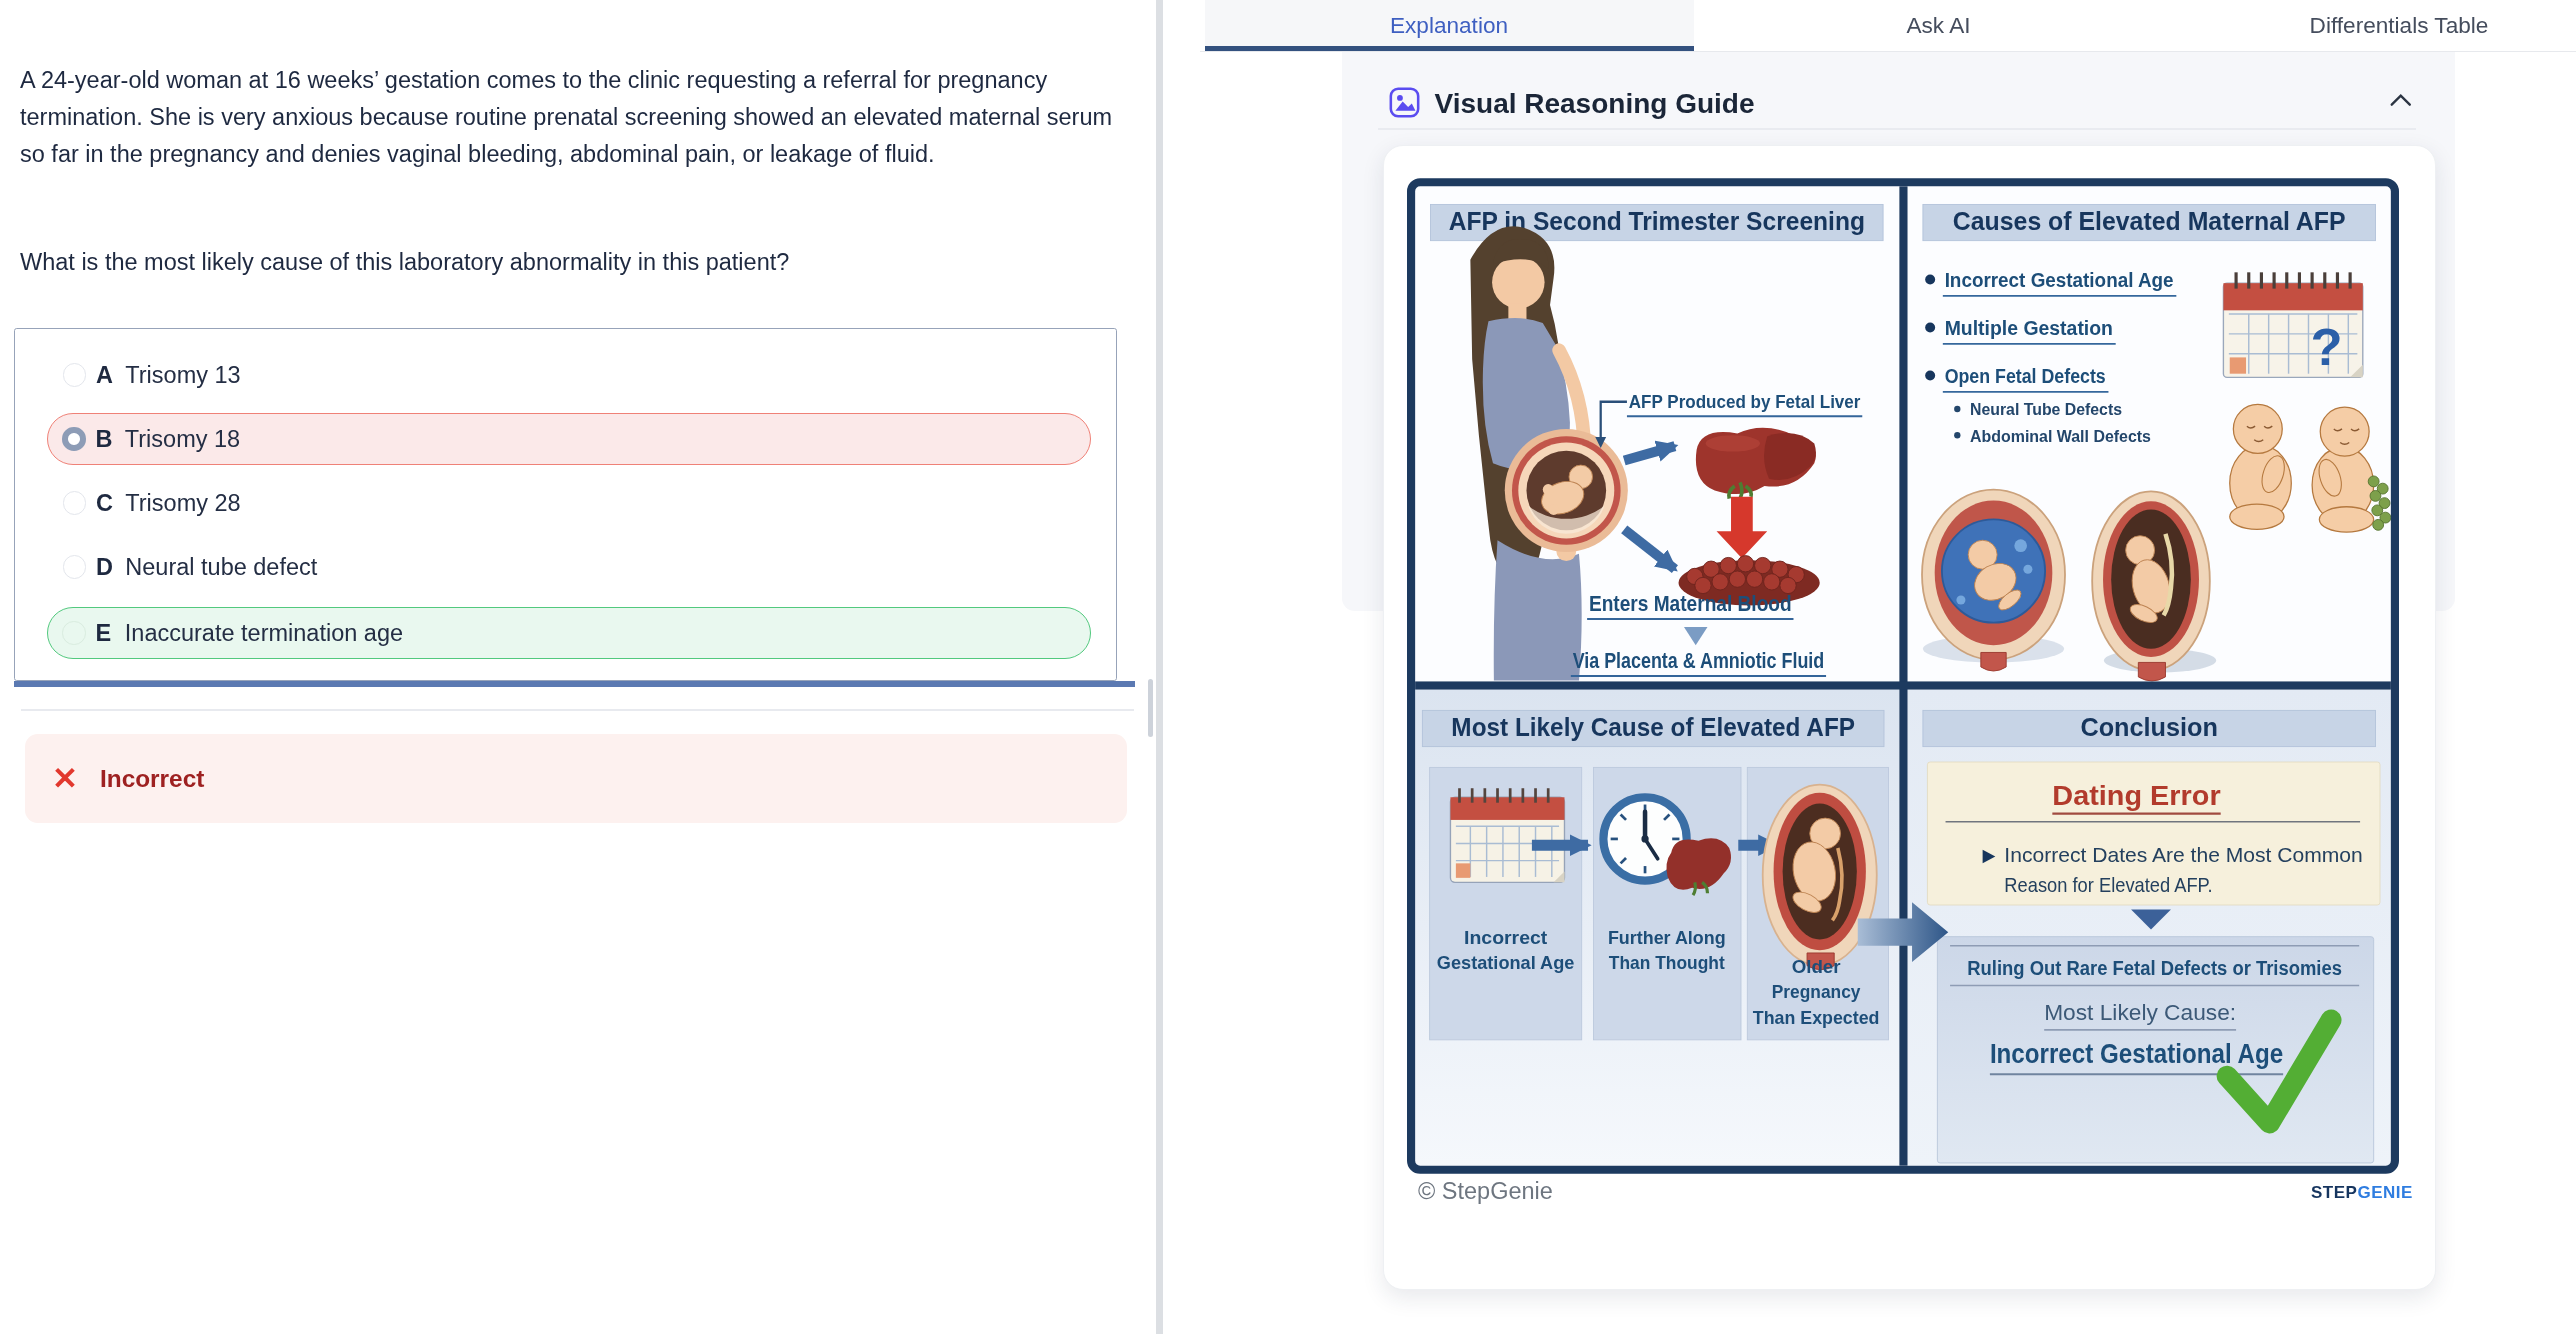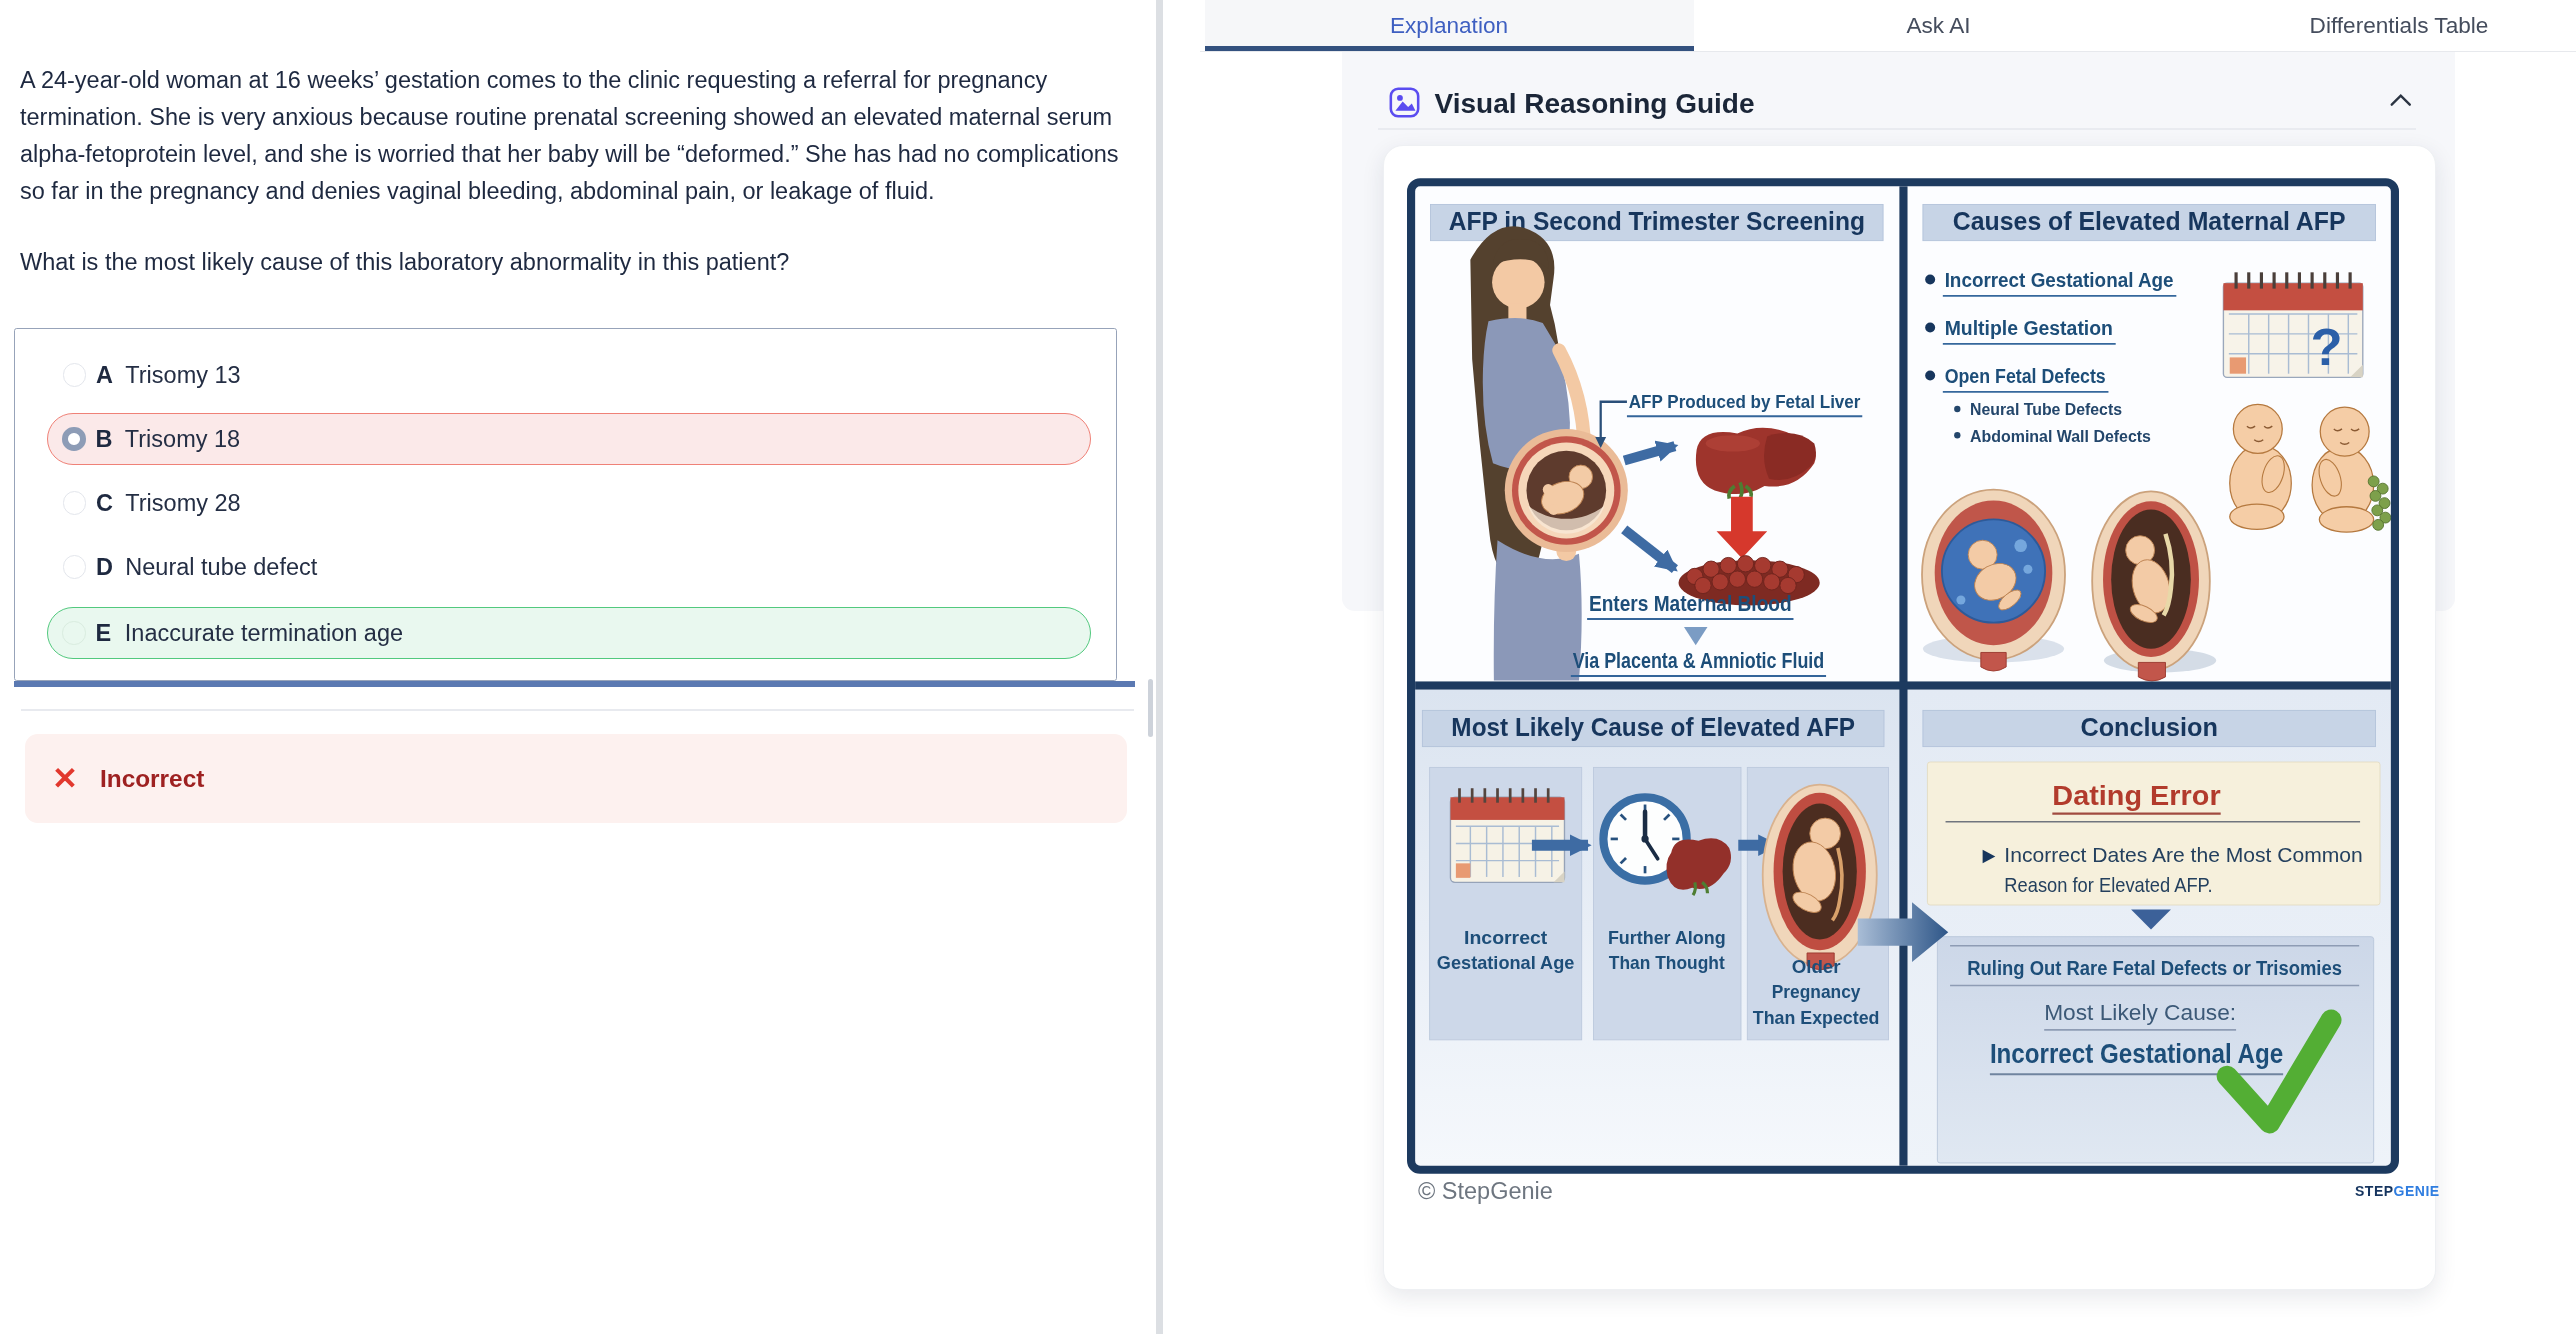--- a/index.html
+++ b/index.html
@@ -47,34 +47,33 @@
               background:#f6f7fa;border-radius:0 0 12.7px 12.7px;}
   .vrg-header{position:absolute;left:226px;top:86px;height:36px;display:flex;align-items:center;}
   .vrg-title{font-size:28px;font-weight:bold;color:#1b2638;margin-left:14.5px;}
   .vrg-chevron{position:absolute;left:1226px;top:92px;}
   .vrg-divider{position:absolute;left:215px;top:128px;width:1038px;height:1.8px;background:#e9ebf0;}
   .card{position:absolute;left:220px;top:145px;width:1053px;height:1145px;background:#fff;
         border-radius:20px;box-shadow:0 7.2px 22px rgba(30,40,70,.10);border:0.9px solid #eef0f3;
         box-sizing:border-box;}
   .ig-wrap{position:absolute;left:22.6px;top:32px;width:992px;height:996px;}
   .copyright{position:absolute;left:34px;top:1032px;font-size:23.5px;color:#6e7680;}
-  .brand{position:absolute;left:927px;top:1037px;font-size:14px;font-weight:bold;letter-spacing:0.5px;margin-left:44px;}
+  .brand{position:absolute;left:927px;top:1037px;font-size:17px;font-weight:bold;letter-spacing:0.5px;}
   .brand .b1{color:#16355f;} .brand .b2{color:#2f7de0;}
   svg text{font-family:"Liberation Sans",sans-serif;}
 </style>
 </head>
 <body>
 
 <div class="app">
 
   <section class="left-pane">
     <div class="vignette">
       <div>A 24-year-old woman at 16 weeks’ gestation comes to the clinic requesting a referral for pregnancy</div>
       <div>termination. She is very anxious because routine prenatal screening showed an elevated maternal serum</div>
-      <div>alpha-fetoprotein level, and she is worried that her baby will be “deformed.” She has had no complications</div>
       <div>so far in the pregnancy and denies vaginal bleeding, abdominal pain, or leakage of fluid.</div>
     </div>
     <div class="prompt">What is the most likely cause of this laboratory abnormality in this patient?</div>
 
     <div class="options-box">
       <div class="opt" style="top:20px;">
         <span class="radio"></span>
         <span class="letter">A</span>
         <span class="otext">Trisomy 13</span>
       </div>

